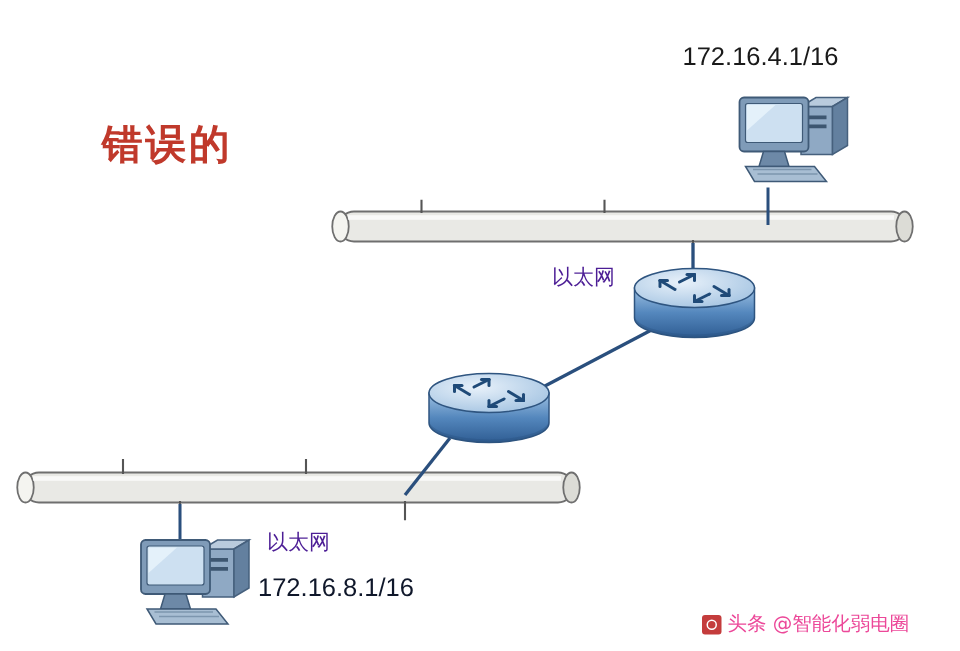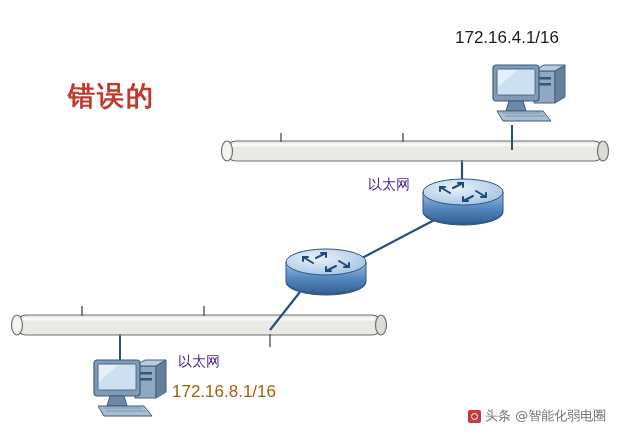--- a/index.html
+++ b/index.html
@@ -36,37 +36,37 @@
     left: 455px;
     top: 28px;
     font-size: 17px;
     color: #1a1a1a;
     font-family: "Liberation Sans", sans-serif;
   }
   .ip-bottom {
     left: 172px;
     top: 382px;
     font-size: 17px;
-    color: #a16207;
+    color: #0f172a;
     font-family: "Liberation Sans", sans-serif;
   }
   .eth-label {
     font-size: 14px;
     color: #4c1d95;
     font-family: "DejaVu Sans", sans-serif;
   }
   .eth-top { left: 368px; top: 176px; }
   .eth-bottom { left: 178px; top: 353px; }
 
   
   .watermark {
     left: 468px;
     top: 407px;
     font-size: 13px;
-    color: #737373;
+    color: #ec4899;
     font-family: "DejaVu Sans", sans-serif;
     display: flex;
     align-items: center;
     gap: 4px;
   }
   .wm-logo {
     display: inline-block;
     width: 13px;
     height: 13px;
     border-radius: 2px;

